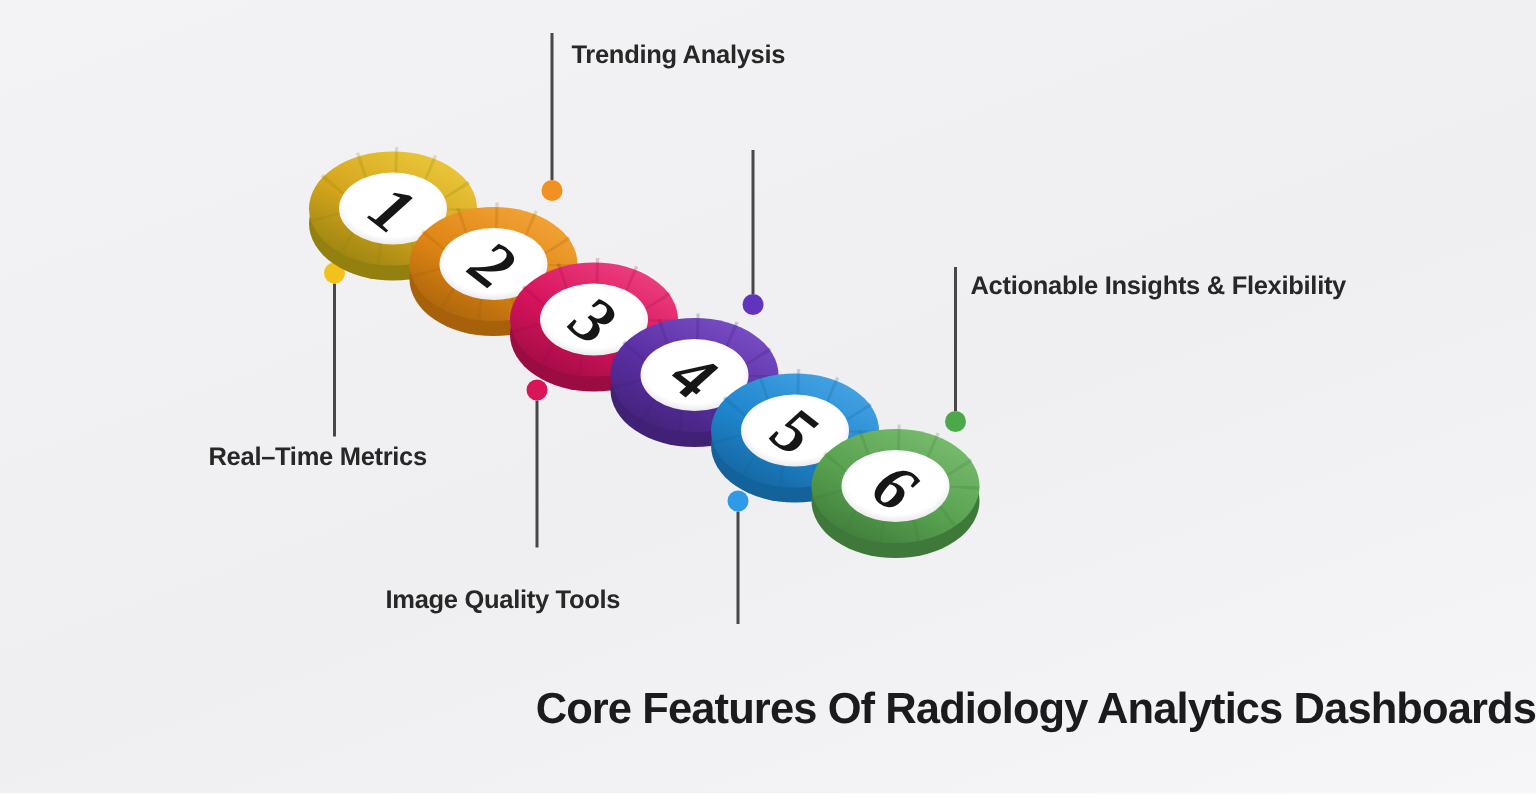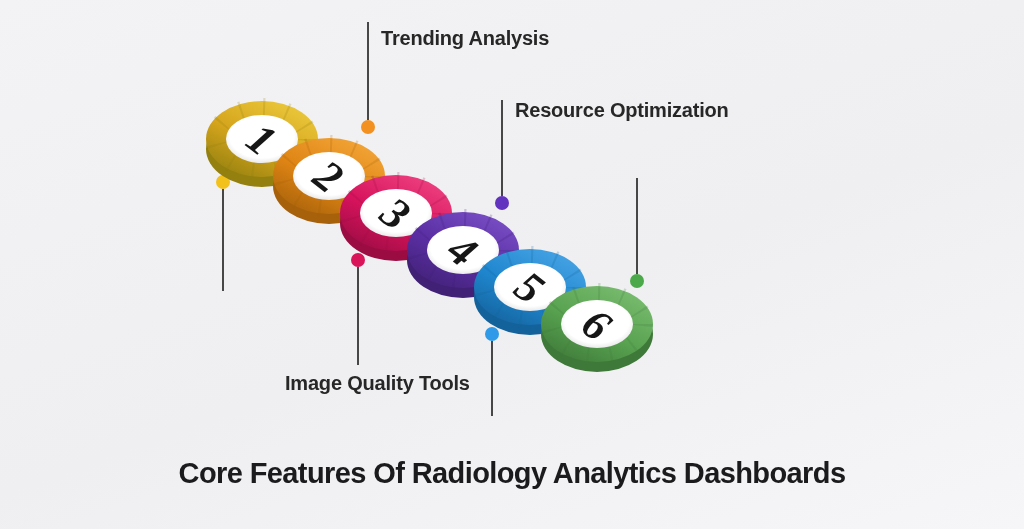--- a/index.html
+++ b/index.html
@@ -7,35 +7,35 @@
     position:relative;
     width:1024px;height:529px;
     overflow:hidden;
     background:linear-gradient(160deg,#f3f3f5 0%,#efeff1 55%,#f6f6f8 100%);
     font-family:"Liberation Sans",sans-serif;
   }
   #diagram{position:absolute;left:0;top:0;}
   .label{
     position:absolute;
     font-weight:700;
-    font-size:20px;
+    font-size:17px;
     letter-spacing:-0.2px;
     color:#272727;
     white-space:nowrap;
   }
   #label-1{left:139px;top:295px;}
   #label-2{left:381px;top:27px;}
-  #label-3{left:257px;top:372px;margin-left:28px;}
+  #label-3{left:257px;top:390px;}
   #label-4{left:515px;top:99px;}
   #label-5{left:497px;top:420px;}
   #label-6{left:647px;top:181px;}
   .title{
     position:absolute;
     left:0;right:0;top:457px;
-    text-align:center;
+    text-align:right;
     font-weight:700;
     font-size:29px;
     letter-spacing:-0.6px;
     color:#1b1b1d;
   }
   .logo{position:absolute;left:878px;top:437px;width:142px;height:88px;}
 </style>
 </head>
 <body>
 
@@ -128,20 +128,21 @@
       </g>
       <g transform="translate(597,324)">
         <ellipse cx="0" cy="10" rx="56" ry="38" fill="#3E7939"></ellipse>
         <ellipse cx="0" cy="0" rx="56" ry="38" fill="url(#grad5)"></ellipse>
         <ellipse cx="0" cy="0" rx="46" ry="31" fill="none" stroke="#3E7939" stroke-width="20" stroke-dasharray="2 21" opacity="0.22"></ellipse>
         <ellipse cx="0" cy="0" rx="36" ry="24" fill="url(#hole)"></ellipse>
         <text transform="rotate(38)" x="0" y="0" dy="0.35em" text-anchor="middle" font-family="&quot;Liberation Serif&quot;, serif" font-style="italic" font-weight="700" font-size="44" fill="#161616">6</text>
       </g>
     </svg>
 
+  <div class="label" id="label-1">Real–Time Metrics</div>
   <div class="label" id="label-2">Trending Analysis</div>
   <div class="label" id="label-3">Image Quality Tools</div>
-  <div class="label" id="label-4">Resource Optimization</div>
+  <div class="label" id="label-6">Actionable Insights &amp; Flexibility</div>
 
   <div class="title">Core Features Of Radiology Analytics Dashboards</div>
 
 
 </div>
 
 </body></html>

